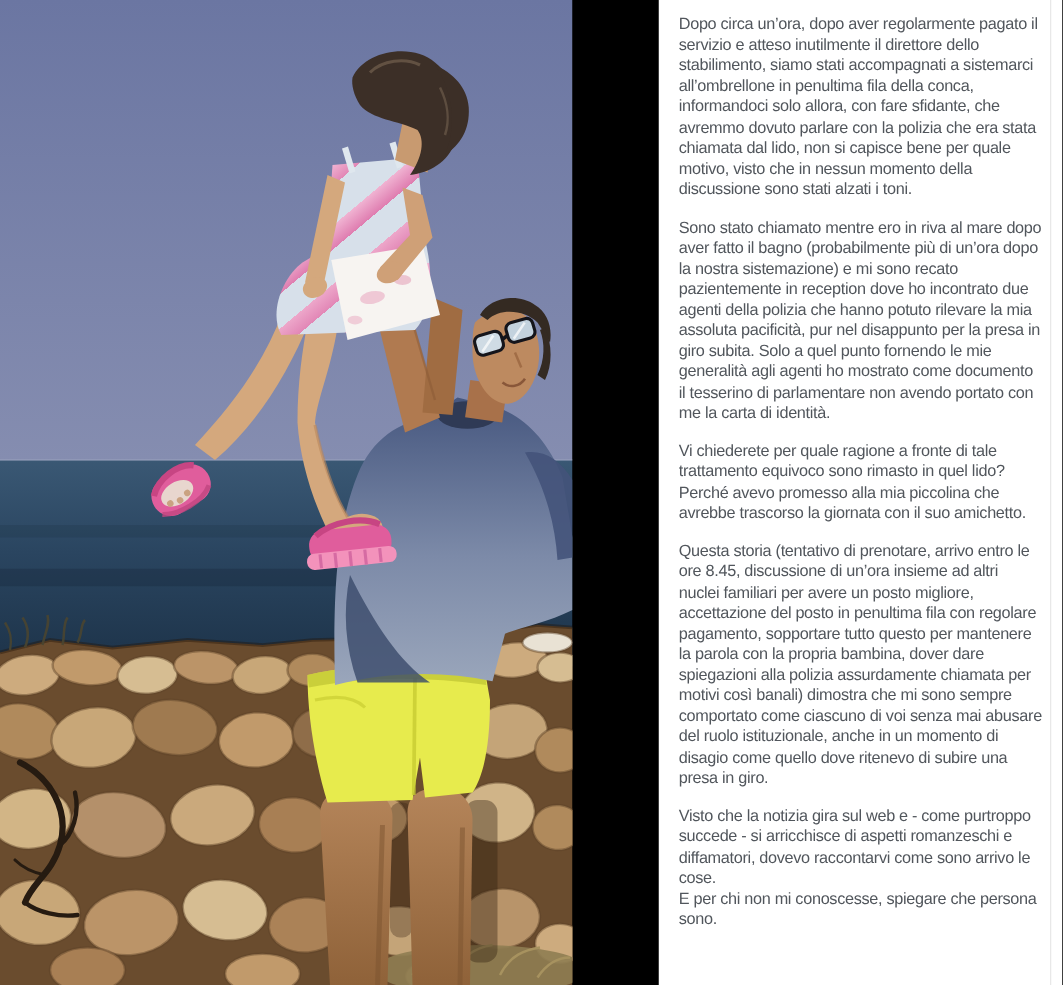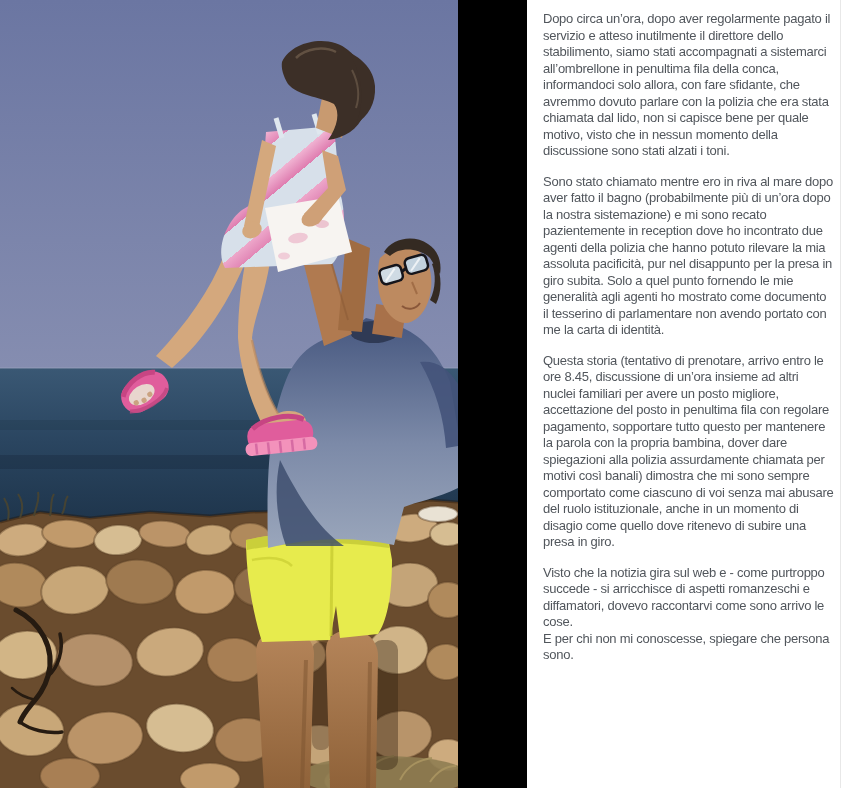--- a/index.html
+++ b/index.html
@@ -245,20 +245,24 @@
         <p>Sono stato chiamato mentre ero in riva al mare dopo
 aver fatto il bagno (probabilmente più di un’ora dopo
 la nostra sistemazione) e mi sono recato
 pazientemente in reception dove ho incontrato due
 agenti della polizia che hanno potuto rilevare la mia
 assoluta pacificità, pur nel disappunto per la presa in
 giro subita. Solo a quel punto fornendo le mie
 generalità agli agenti ho mostrato come documento
 il tesserino di parlamentare non avendo portato con
 me la carta di identità.</p>
+        <p>Vi chiederete per quale ragione a fronte di tale
+trattamento equivoco sono rimasto in quel lido?
+Perché avevo promesso alla mia piccolina che
+avrebbe trascorso la giornata con il suo amichetto.</p>
         <p>Questa storia (tentativo di prenotare, arrivo entro le
 ore 8.45, discussione di un’ora insieme ad altri
 nuclei familiari per avere un posto migliore,
 accettazione del posto in penultima fila con regolare
 pagamento, sopportare tutto questo per mantenere
 la parola con la propria bambina, dover dare
 spiegazioni alla polizia assurdamente chiamata per
 motivi così banali) dimostra che mi sono sempre
 comportato come ciascuno di voi senza mai abusare
 del ruolo istituzionale, anche in un momento di

